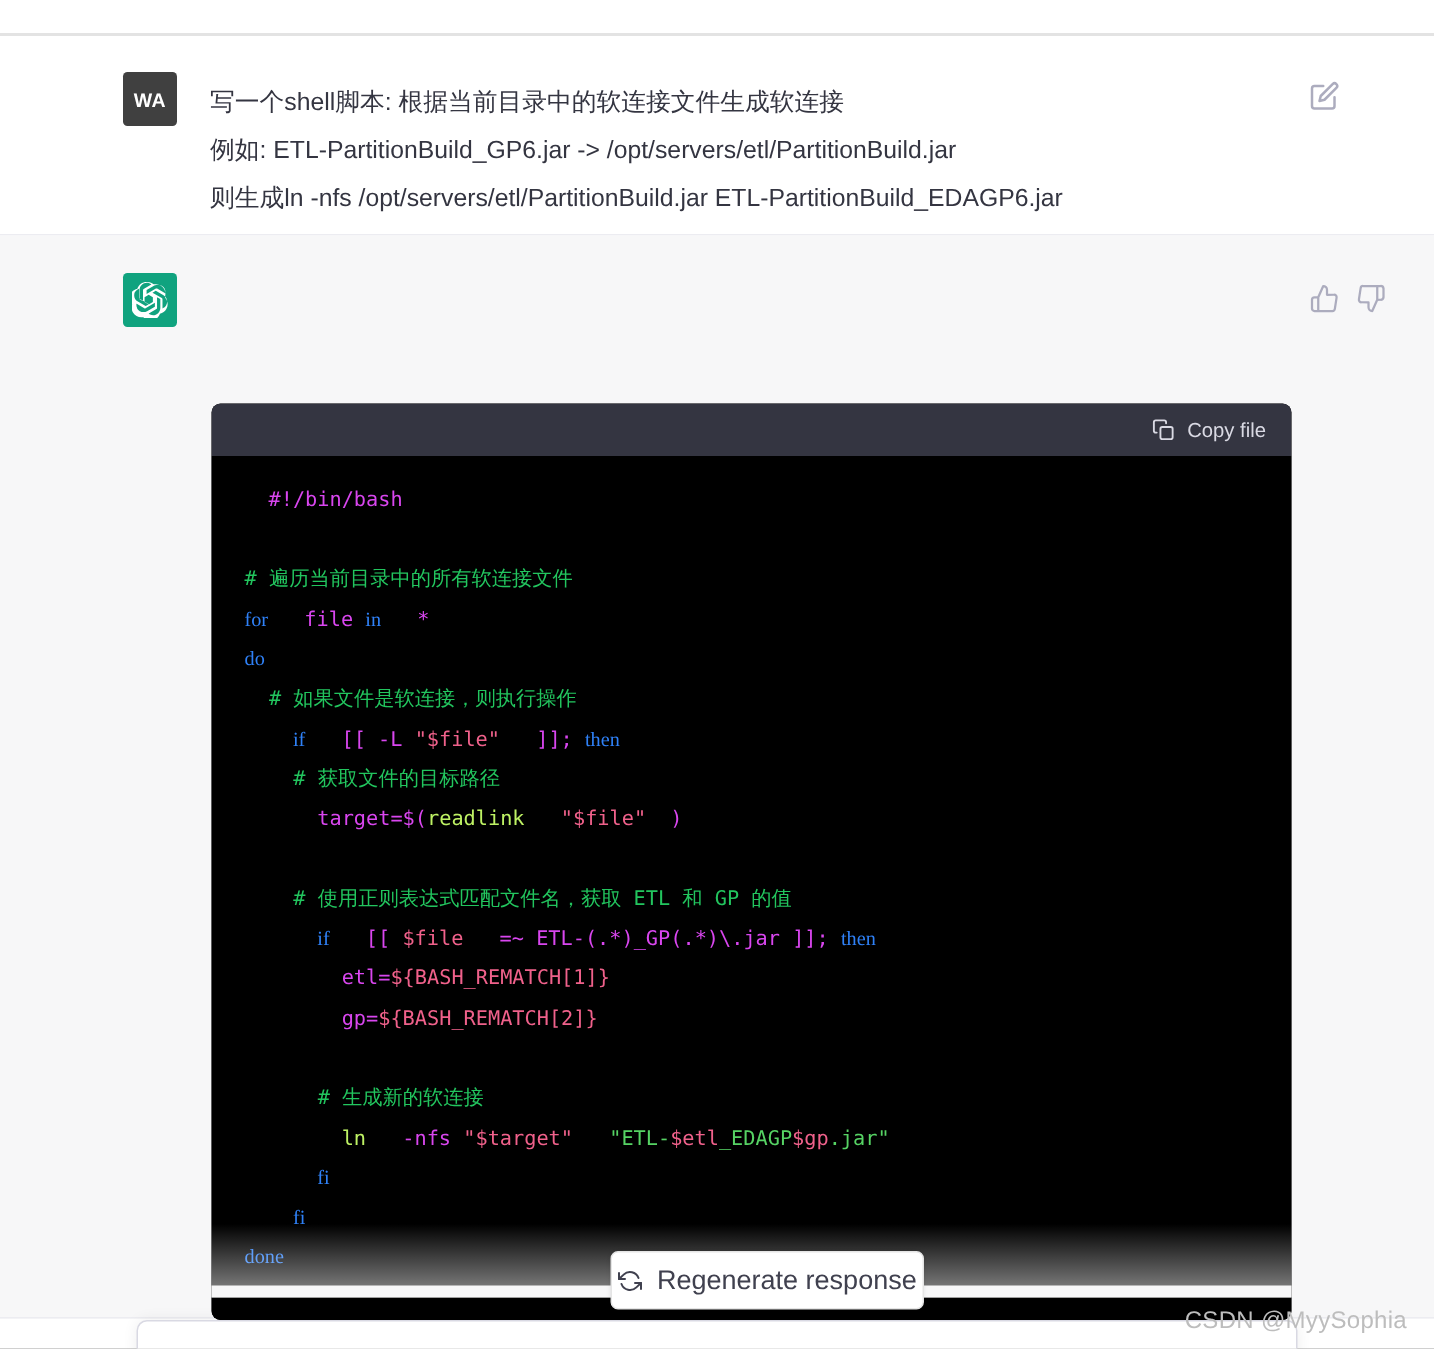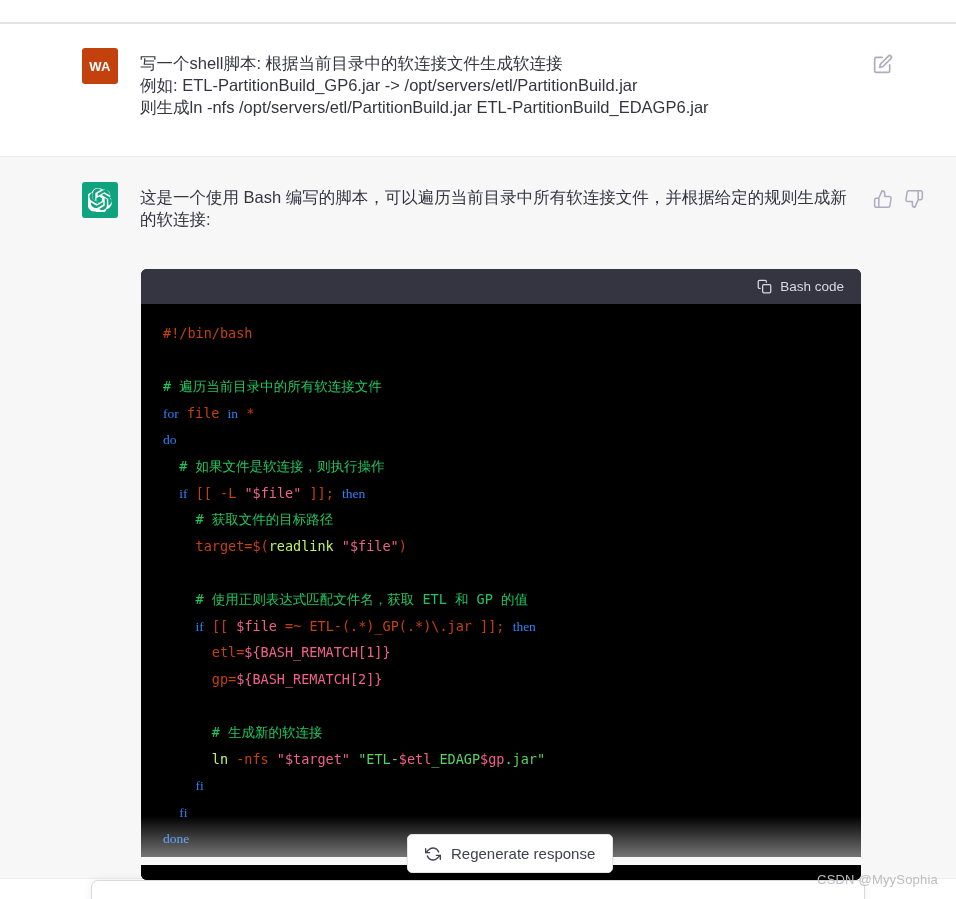--- a/index.html
+++ b/index.html
@@ -55,40 +55,40 @@
     position: absolute;
     width: 36px; height: 36px;
     border-radius: 3px;
     display: flex;
     align-items: center;
     justify-content: center;
     flex: none;
   }
   .avatar-user {
     left: 82px; top: 48px;
-    background: #c2410c;
+    background: #404040;
     color: #ffffff;
     font-size: 13px;
     font-weight: 600;
     letter-spacing: 0.4px;
   }
   .avatar-assistant {
     left: 82px; top: 182px;
     background: #10a37f;
   }
   .avatar-assistant svg { display: block; }
 
   
   .msg-text {
     position: absolute;
     left: 140px;
     width: 700px;
     color: #343541;
     font-size: 16.5px;
-    line-height: 22px;
+    line-height: 32px;
     white-space: pre-wrap;
     word-break: break-word;
   }
   .msg-text.user-text { top: 52px; }
   .msg-text.assistant-text { top: 186px; width: 720px; }
 
   
   .icon-btn {
     position: absolute;
     width: 20px; height: 20px;
@@ -134,21 +134,21 @@
     font-size: 13.5px;
     line-height: 26.6px;
     color: #ffffff;
     min-height: 545px;
     white-space: pre;
     overflow: hidden;
   }
   .code-line { height: 26.6px; white-space: pre; }
 
   
-  .t-plain   { color: #c2410c; }
+  .t-plain   { color: #d946ef; margin-left: 16px; }
   .t-comment { color: #22c55e; }
   .t-kw      { color: #2f81f7; font-family: Liberation Serif, serif; }
   .t-fn      { color: #bef264; }
   .t-var     { color: #f0618b; }
   .t-str     { color: #56d364; }
 
   
   .code-fade {
     position: absolute;
     left: 141px;
@@ -164,29 +164,29 @@
     width: 720px; height: 8px;
     background: #f7f7f8;
     pointer-events: none;
   }
 
   
   .regen-btn {
     position: absolute;
     left: 407px; top: 834px;
     height: 39px;
-    padding: 0 17px;
+    padding: 0 4px;
     background: #ffffff;
     border: 1px solid #e5e5e5;
     border-radius: 5px;
     display: flex;
     align-items: center;
     gap: 10px;
     color: #40414f;
-    font-size: 15px;
+    font-size: 18px;
     box-shadow: 0 1px 3px rgba(0,0,0,0.08);
     cursor: pointer;
     z-index: 5;
   }
   .regen-btn svg { display: block; width: 16px; height: 16px; }
 
   
   .composer {
     position: absolute;
     left: 91px; top: 880px;
@@ -195,21 +195,21 @@
     border: 1px solid #d9d9e3;
     border-radius: 7px;
     box-shadow: 0 0 10px rgba(0,0,0,0.07);
   }
 
   
   .watermark {
     position: absolute;
     right: 18px; top: 872px;
     color: #bdbdbd;
-    font-size: 13px;
+    font-size: 16px;
     letter-spacing: 0.2px;
     pointer-events: none;
   }
 </style>
 </head>
 <body>
 
 <div id="app">
 
   <div class="top-strip"></div>
@@ -233,42 +233,41 @@
   </div>
 
   <div class="msg-row msg-assistant"></div>
 
   <div class="avatar avatar-assistant">
     <svg width="24" height="24" viewBox="0 0 41 41" fill="#ffffff">
       <path d="M37.5324 16.8707c.9942-2.9734.6536-6.2281-.9333-8.9233-2.3863-4.1448-7.1706-6.2766-11.8509-5.2817C22.6269.9403 19.6789-.2017 16.5963.0062 11.8193.0062 7.5838 3.0731 6.1039 7.6157c-3.0724.6292-5.7243 2.5529-7.2777 5.2794-2.3972 4.1377-1.8495 9.3553 1.3571 12.9144-.9942 2.9735-.6536 6.2282.9333 8.9234 2.3863 4.1448 7.1706 6.2766 11.8509 5.2817 2.1209 2.387 5.1712 3.7374 8.3615 3.7006 4.7798.0012 9.0177-3.0679 10.4976-7.6146 3.0724-.6292 5.7243-2.5529 7.2777-5.2794 2.3924-4.1366 1.8423-9.3485-1.362-12.9045l-.0119-.046zM24.1 37.8862c-1.9104.0024-3.7606-.6669-5.2266-1.8908l.2579-.1462 8.6768-5.0112c.4439-.2572.7169-.7317.7156-1.2444V17.2338l3.6676 2.1213c.0392.0196.0658.0577.0709.1012v10.1313c-.0055 4.6307-3.7572 8.3861-8.3883 8.3986h.0061zM6.0692 30.1831c-.9573-1.6528-1.3015-3.5898-.9705-5.4714l.2579.1548 8.6853 5.0112c.4405.2589.9865.2589 1.427 0l10.6004-6.1182v4.2426c.0014.0437-.0186.0853-.0537.1115l-8.7805 5.0651c-4.0163 2.3129-9.1487.9382-11.4676-3.0719l-.0983-.0837zM3.7856 11.2367c.9528-1.6551 2.4576-2.9209 4.2513-3.5749v10.3049c-.0026.5112.2694.9847.7107 1.2383l10.5527 6.0913-3.6676 2.1213c-.0378.0238-.0847.0281-.1261.0116L6.6756 22.3494c-4.0089-2.3204-5.3837-7.4492-3.0742-11.4652l.1842.3525zm30.1313 7.0077-10.5955-6.1303 3.6676-2.1139c.0378-.0238.0847-.0281.1261-.0116l8.7805 5.0664c4.0163 2.3181 5.3886 7.4564 3.0705 11.4727-.9537 1.6499-2.4559 2.9132-4.2451 3.5675V19.5275c.0018-.5111-.2679-.9845-.7058-1.2404l-.0983-.0427zm3.6494-5.5003-.2579-.1548-8.6682-5.0529c-.4424-.2581-.9897-.2581-1.4321 0l-10.5955 6.1182V9.2976c-.0014-.0436.0186-.0852.0537-.1115l8.7805-5.0602c4.0177-2.3158 9.1527-.9348 11.4686 3.0838 1.0026 1.7399 1.3494 3.7766.9705 5.7467l-.0196-.0223zM12.3158 21.6462l-3.6738-2.1213c-.0392-.0196-.0658-.0577-.0709-.1012V9.3047c.0026-4.6388 3.7653-8.3971 8.4043-8.3946 1.9083.0011 3.7557.6714 5.2205 1.8946l-.2579.1462-8.6768 5.0112c-.4439.2572-.7169.7317-.7156 1.2444l-.0298 12.4397zm1.9925-4.2997 4.7205-2.7258 4.7266 2.7246v5.4493l-4.7144 2.7246-4.7266-2.7246-.0061-5.4481z"></path>
     </svg>
   </div>
 
-  <div class="msg-text assistant-text">这是一个使用 Bash 编写的脚本，可以遍历当前目录中所有软连接文件，并根据给定的规则生成新的软连接:</div>
 
   <div class="icon-btn thumbup-wrap">
     <svg viewBox="0 0 24 24" fill="none" stroke="currentColor" stroke-width="1.8" stroke-linecap="round" stroke-linejoin="round">
       <path d="M14 9V5a3 3 0 0 0-3-3l-4 9v11h11.28a2 2 0 0 0 2-1.7l1.38-9a2 2 0 0 0-2-2.3zM7 22H4a2 2 0 0 1-2-2v-7a2 2 0 0 1 2-2h3"></path>
     </svg>
   </div>
 
   <div class="icon-btn thumbdown-wrap">
     <svg viewBox="0 0 24 24" fill="none" stroke="currentColor" stroke-width="1.8" stroke-linecap="round" stroke-linejoin="round">
       <path d="M10 15v4a3 3 0 0 0 3 3l4-9V2H5.72a2 2 0 0 0-2 1.7l-1.38 9a2 2 0 0 0 2 2.3zm7-13h2.67A2.31 2.31 0 0 1 22 4v7a2.31 2.31 0 0 1-2.33 2H17"></path>
     </svg>
   </div>
 
   <div class="code-block">
     <div class="code-header">
       <div class="copy-code-btn">
         <svg viewBox="0 0 24 24" fill="none" stroke="currentColor" stroke-width="2" stroke-linecap="round" stroke-linejoin="round">
           <rect x="9" y="9" width="13" height="13" rx="2" ry="2"></rect>
           <path d="M5 15H4a2 2 0 0 1-2-2V4a2 2 0 0 1 2-2h9a2 2 0 0 1 2 2v1"></path>
         </svg>
-        <span>Bash code</span>
+        <span>Copy file</span>
       </div>
     </div>
     <div class="code-body" id="code-body"><div class="code-line"><span class="t-plain">#!/bin/bash</span></div><div class="code-line"><span class="t-plain"></span></div><div class="code-line"><span class="t-comment"># 遍历当前目录中的所有软连接文件</span></div><div class="code-line"><span class="t-kw">for</span><span class="t-plain"> file </span><span class="t-kw">in</span><span class="t-plain"> *</span></div><div class="code-line"><span class="t-kw">do</span></div><div class="code-line"><span class="t-comment">  # 如果文件是软连接，则执行操作</span></div><div class="code-line"><span class="t-plain">  </span><span class="t-kw">if</span><span class="t-plain"> [[ -L </span><span class="t-var">"$file"</span><span class="t-plain"> ]]; </span><span class="t-kw">then</span></div><div class="code-line"><span class="t-comment">    # 获取文件的目标路径</span></div><div class="code-line"><span class="t-plain">    target=$(</span><span class="t-fn">readlink</span><span class="t-plain"> </span><span class="t-var">"$file"</span><span class="t-plain">)</span></div><div class="code-line"><span class="t-plain"></span></div><div class="code-line"><span class="t-comment">    # 使用正则表达式匹配文件名，获取 ETL 和 GP 的值</span></div><div class="code-line"><span class="t-plain">    </span><span class="t-kw">if</span><span class="t-plain"> [[ </span><span class="t-var">$file</span><span class="t-plain"> =~ ETL-(.*)_GP(.*)\.jar ]]; </span><span class="t-kw">then</span></div><div class="code-line"><span class="t-plain">      etl=</span><span class="t-var">${BASH_REMATCH[1]}</span></div><div class="code-line"><span class="t-plain">      gp=</span><span class="t-var">${BASH_REMATCH[2]}</span></div><div class="code-line"><span class="t-plain"></span></div><div class="code-line"><span class="t-comment">      # 生成新的软连接</span></div><div class="code-line"><span class="t-plain">      </span><span class="t-fn">ln</span><span class="t-plain"> -nfs </span><span class="t-var">"$target"</span><span class="t-plain"> </span><span class="t-str">"ETL-</span><span class="t-var">$etl</span><span class="t-str">_EDAGP</span><span class="t-var">$gp</span><span class="t-str">.jar"</span></div><div class="code-line"><span class="t-plain">    </span><span class="t-kw">fi</span></div><div class="code-line"><span class="t-plain">  </span><span class="t-kw">fi</span></div><div class="code-line"><span class="t-kw">done</span></div></div>
   </div>
 
   <div class="code-fade"></div>
   <div class="code-bottom-round"></div>
 
   <div class="regen-btn">
     <svg viewBox="0 0 24 24" fill="none" stroke="currentColor" stroke-width="2" stroke-linecap="round" stroke-linejoin="round">

